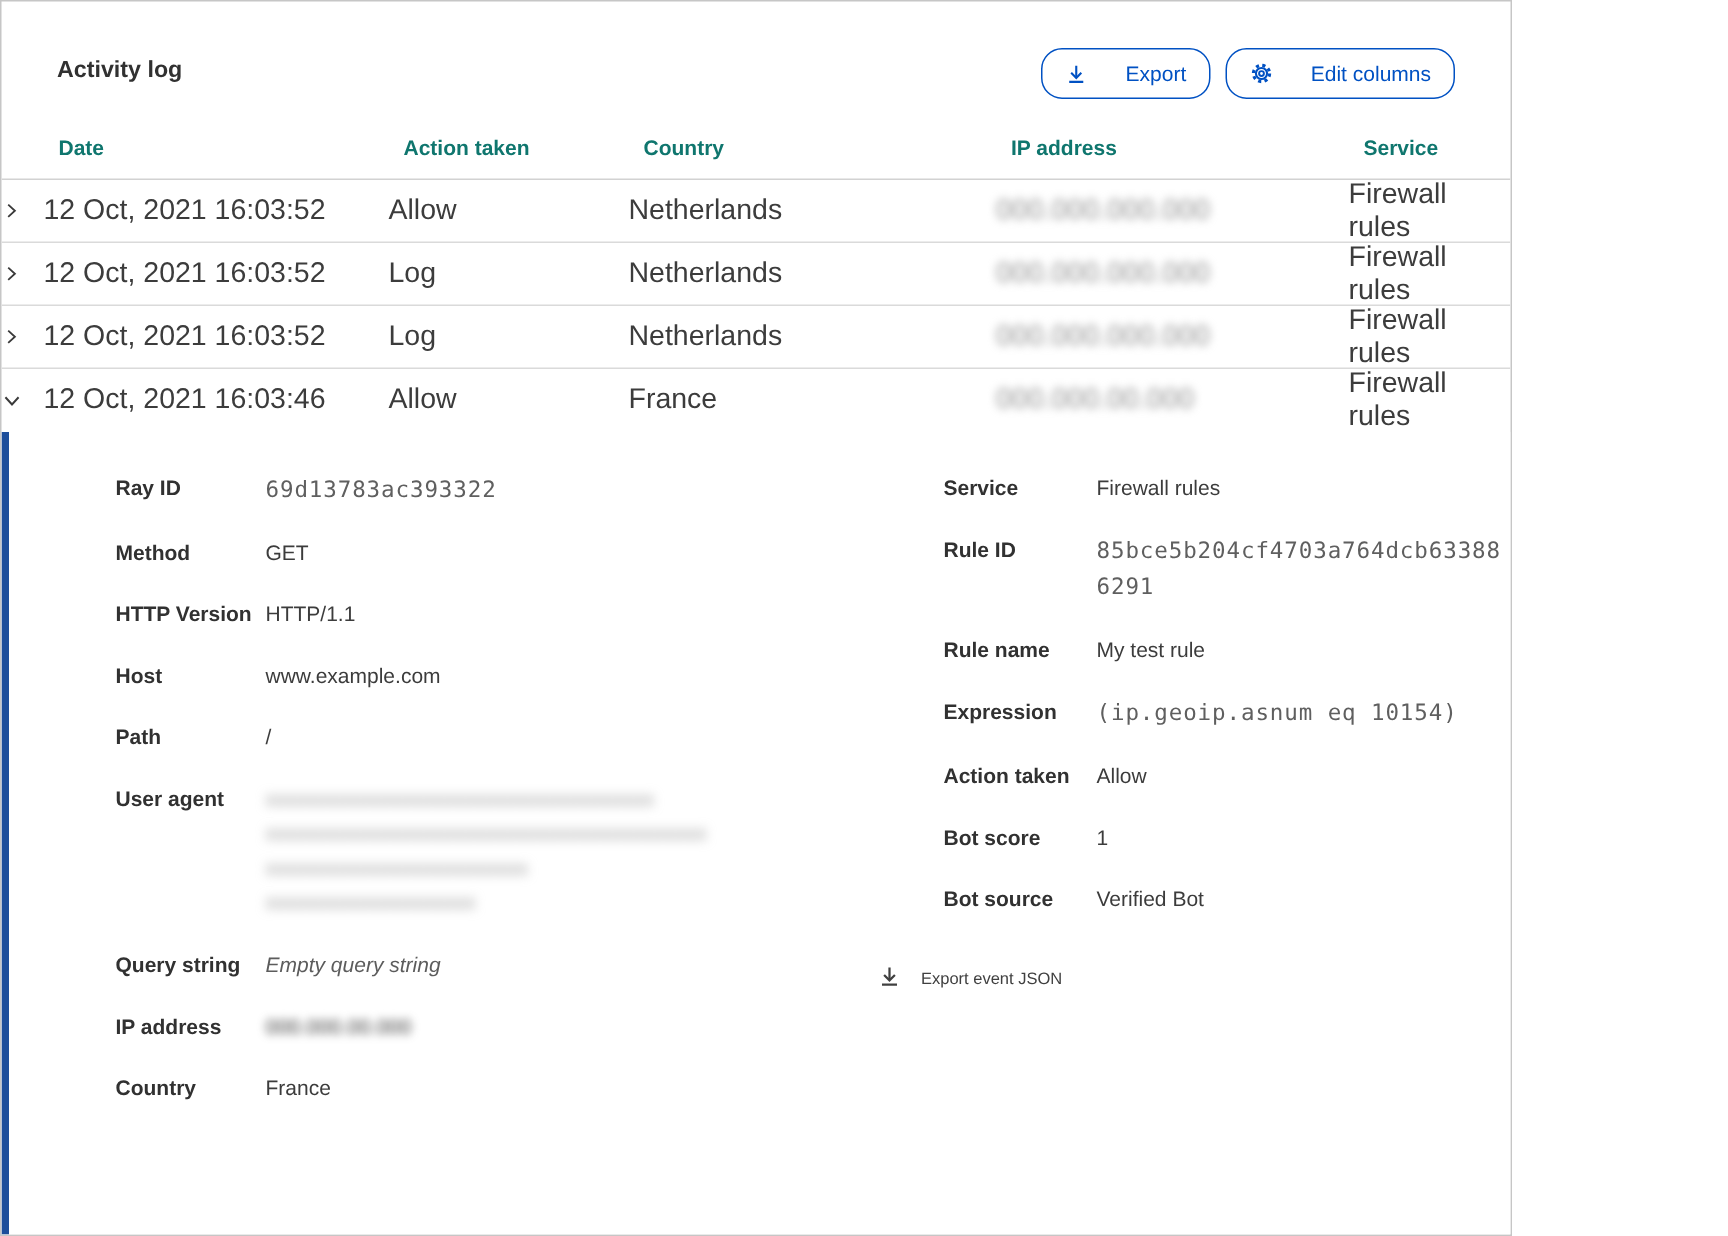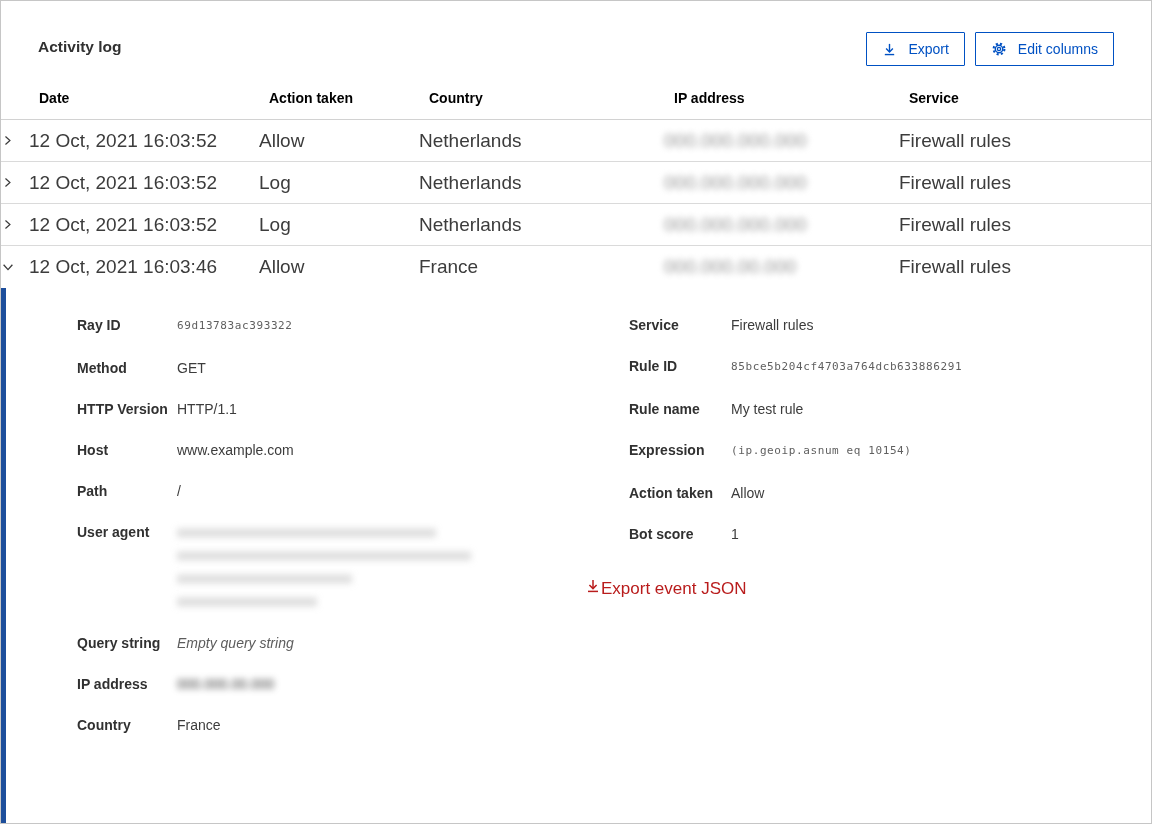--- a/index.html
+++ b/index.html
@@ -1,32 +1,32 @@
 <!DOCTYPE html>
 <html><head>
 <meta charset="utf-8">
 <style>
   html,body{margin:0;padding:0;background:#ffffff;}
   .app{
-    position:relative;width:1152px;height:824px;box-sizing:border-box;
+    position:relative;width:1008px;height:824px;box-sizing:border-box;
     border:1px solid #c6c6c6;background:#fff;display:flex;flex-direction:column;
     font-family:"Liberation Sans",sans-serif;color:#3c3c3c;overflow:hidden;
   }
   
   .topbar{display:flex;justify-content:space-between;align-items:flex-start;padding:31px 37px 0 37px;}
   .title{font-size:15.5px;font-weight:700;color:#313131;margin:6px 0 0 0;}
   .actions{display:flex;gap:10px;}
-  .btn{display:flex;align-items:center;gap:11px;height:34px;padding:0 15px;
-       border:1px solid #0051c3;border-radius:1px;background:#fff;color:#0051c3;
+  .btn{display:flex;align-items:center;gap:25px;height:34px;padding:0 15px;
+       border:1px solid #0051c3;border-radius:14px;background:#fff;color:#0051c3;
        font-size:14px;font-family:inherit;cursor:pointer;}
   .btn svg{display:block;}
   
   .thead{display:flex;align-items:flex-end;height:54px;box-sizing:border-box;
          padding:0 0 13px 38px;border-bottom:1px solid #d2d2d2;
-         font-size:14px;font-weight:700;color:#000000;}
+         font-size:14px;font-weight:700;color:#0f766e;}
   .col-date{width:230px;}
   .col-action{width:160px;}
   .col-country{width:245px;}
   .col-ip{width:235px;}
   .col-service{flex:1;}
   
   .row{display:flex;align-items:center;height:42px;box-sizing:border-box;
        border-bottom:1px solid #dadada;font-size:19px;color:#3c3c3c;cursor:pointer;}
   .row.expanded{border-bottom:none;}
   .chev{width:28px;display:flex;align-items:center;flex:none;}
@@ -34,26 +34,26 @@
   .blur-ua{filter:blur(3.5px);color:#9a9a9a;user-select:none;line-height:23px;}
   
   .panel{flex:1;border-left:5px solid #1d4e9b;box-sizing:border-box;display:flex;
          align-items:flex-start;padding-top:26px;overflow:hidden;background:#fff;}
   .pcol-left{width:579px;padding-left:27px;box-sizing:border-box;flex:none;}
   .pcol-right{flex:1;}
   .drow{display:flex;align-items:flex-start;margin-bottom:19px;font-size:14px;line-height:22px;}
   .dlabel{width:100px;font-weight:700;color:#313131;flex:none;padding-left:44px;}
   .pcol-right .dlabel{width:102px;}
   .dvalue{color:#3c3c3c;}
-  .mono{font-family:"DejaVu Sans Mono",monospace;font-size:11px;letter-spacing:0.6px;color:#5f5f5f;line-height:24px;}
+  .mono{font-family:"DejaVu Sans Mono",monospace;font-size:15px;letter-spacing:0.6px;color:#5f5f5f;line-height:24px;}
   .wrap-id{width:272px;word-break:break-all;}
   .italic{font-style:italic;color:#5c5c5c;}
   .ua-lines{display:flex;flex-direction:column;}
-  .export-link{display:inline-flex;align-items:center;color:#b91c1c;
-               font-size:17px;margin-top:14px;cursor:pointer;}
+  .export-link{display:inline-flex;align-items:center;gap:13px;color:#404040;
+               font-size:11px;margin-top:14px;cursor:pointer;}
 </style>
 </head>
 <body>
 
 <div class="app">
 
   <div class="topbar">
     <h1 class="title">Activity log</h1>
     <div class="actions">
       <button class="btn">
@@ -203,20 +203,24 @@
         <div class="dvalue mono">(ip.geoip.asnum eq 10154)</div>
       </div>
       <div class="drow">
         <div class="dlabel">Action taken</div>
         <div class="dvalue">Allow</div>
       </div>
       <div class="drow">
         <div class="dlabel">Bot score</div>
         <div class="dvalue">1</div>
       </div>
+      <div class="drow">
+        <div class="dlabel">Bot source</div>
+        <div class="dvalue">Verified Bot</div>
+      </div>
       <div class="export-link">
         <span>
           <svg width="16" height="16" viewBox="0 0 16 16" fill="none" stroke="currentColor" stroke-width="1.5">
             <path d="M8 2v8.2"></path>
               <path d="M4.4 7 8 10.6 11.6 7"></path>
               <path d="M3 13.4h10"></path>
           </svg>
         </span>
         <span>Export event JSON</span>
       </div>

